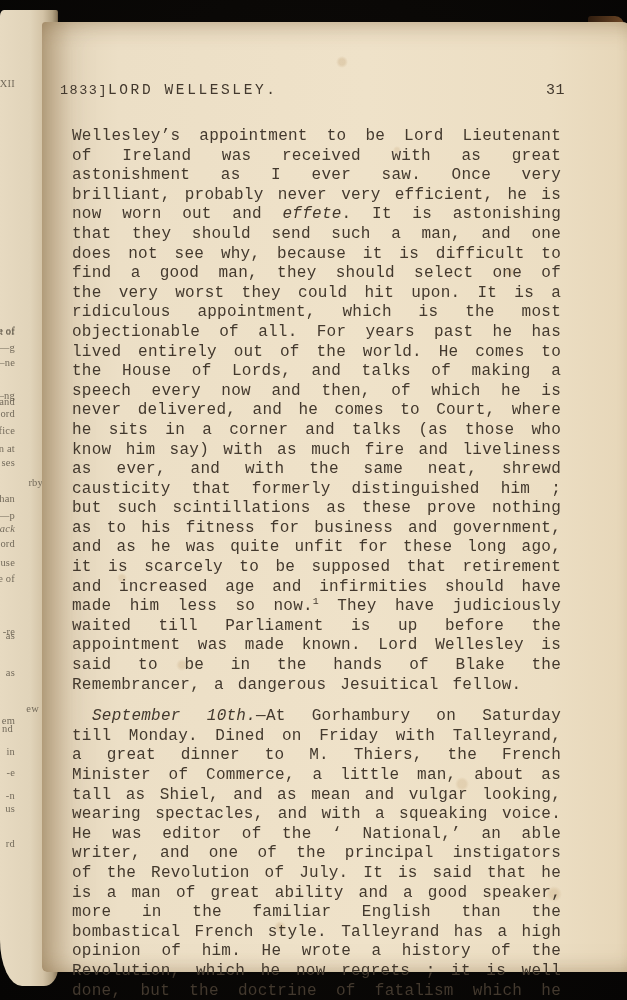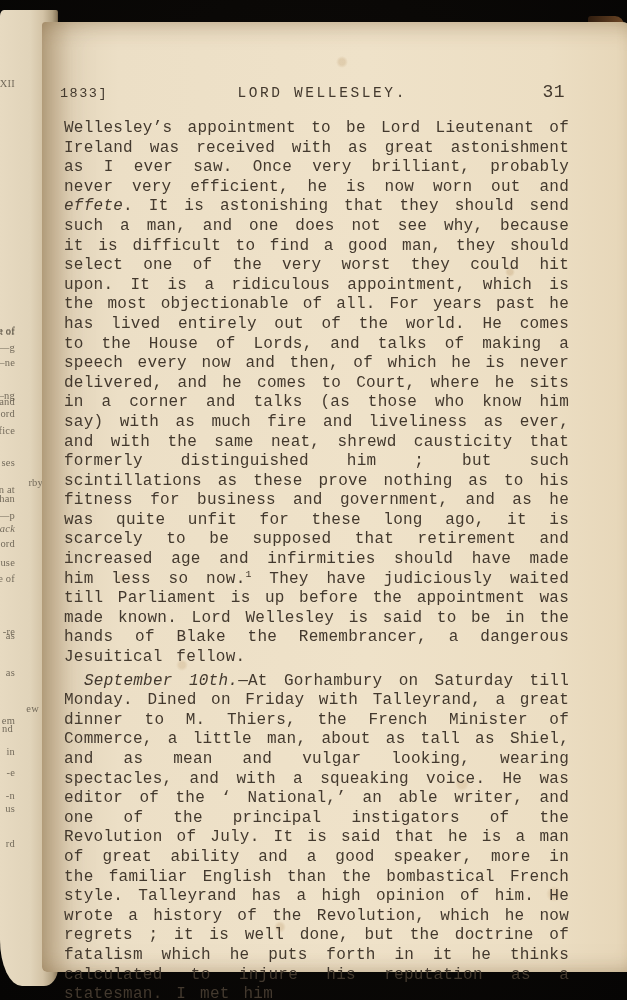--- a/index.html
+++ b/index.html
@@ -64,29 +64,29 @@
     border-radius:3px 10px 6px 5px;
     color:#43392e;
     font-family:Liberation Mono, monospace;
   }
 
   .page-header{
     position:absolute;left:18px;top:60px;width:513px;
     display:flex;align-items:baseline;
   }
   .hdr-year{font-size:13.5px;letter-spacing:1.5px;}
-  .hdr-title{flex:1;text-align:center;font-size:14.5px;letter-spacing:2.6px;padding-right:6px;}
-  .hdr-num{font-size:18px;letter-spacing:.5px;padding-right:8px;}
+  .hdr-title{flex:1;font-size:14.5px;letter-spacing:2.6px;padding-right:6px;}
+  .hdr-num{font-size:15px;letter-spacing:.5px;padding-right:8px;}
 
   .page-body{
     position:absolute;left:18px;top:93px;width:513px;
     font-size:16px;line-height:19.6px;text-align:justify;
     word-spacing:4px;letter-spacing:.25px;
   }
-  .para{margin:4px;}
+  .para{margin:12px;}
   .para-indent{text-indent:20px;}
   .it{font-style:italic;}
   sup{vertical-align:super;font-size:.62em;line-height:0;letter-spacing:0;}
 
   .footnote{
     position:absolute;left:18px;top:791px;width:513px;
     font-size:13px;line-height:16.4px;text-align:justify;
     word-spacing:2px;letter-spacing:.2px;text-indent:24px;color:#4a4034;
   }
 </style>
@@ -104,21 +104,21 @@
 
     <span class="frag" style="top: 68px;">CXII</span>
         <span class="frag" style="top: 316px;">t of</span>
         <span class="frag" style="top: 315px;">te of</span>
         <span class="frag" style="top: 332px;">g—</span>
         <span class="frag" style="top: 347px;">ne—</span>
         <span class="frag" style="top: 386px;">and</span>
         <span class="frag" style="top: 380px;">ng—</span>
         <span class="frag" style="top: 398px;">ord</span>
         <span class="frag" style="top: 415px;">ffice</span>
-        <span class="frag" style="top: 433px; margin-top: 41px;">n at</span>
+        <span class="frag" style="top: 433px;">n at</span>
         <span class="frag" style="top: 447px;">ses</span>
         <span class="frag" style="top: 467px; margin-left: 28px;">rby</span>
         <span class="frag" style="top: 483px;">than</span>
         <span class="frag" style="top: 500px;">p—</span>
         <span class="frag" style="top: 513px; font-style: italic;">ack</span>
         <span class="frag" style="top: 528px;">ord</span>
         <span class="frag" style="top: 547px;">ouse</span>
         <span class="frag" style="top: 563px;">e of</span>
         <span class="frag" style="top: 620px;">as</span>
         <span class="frag" style="top: 616px;">re-</span>

